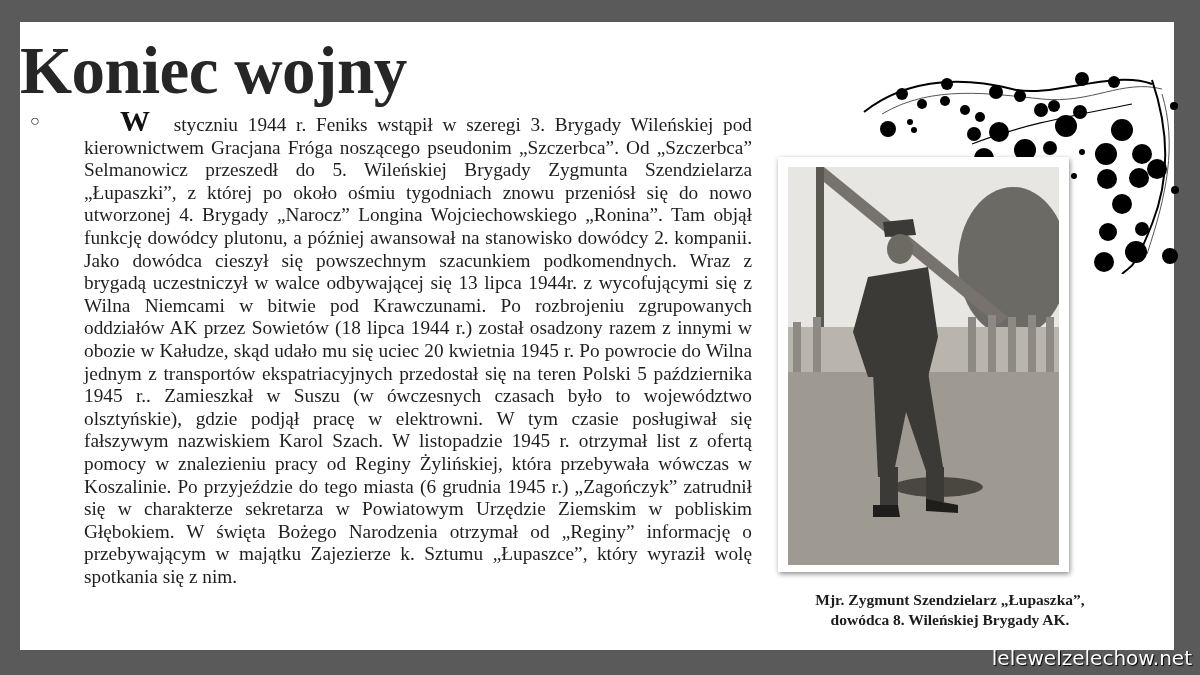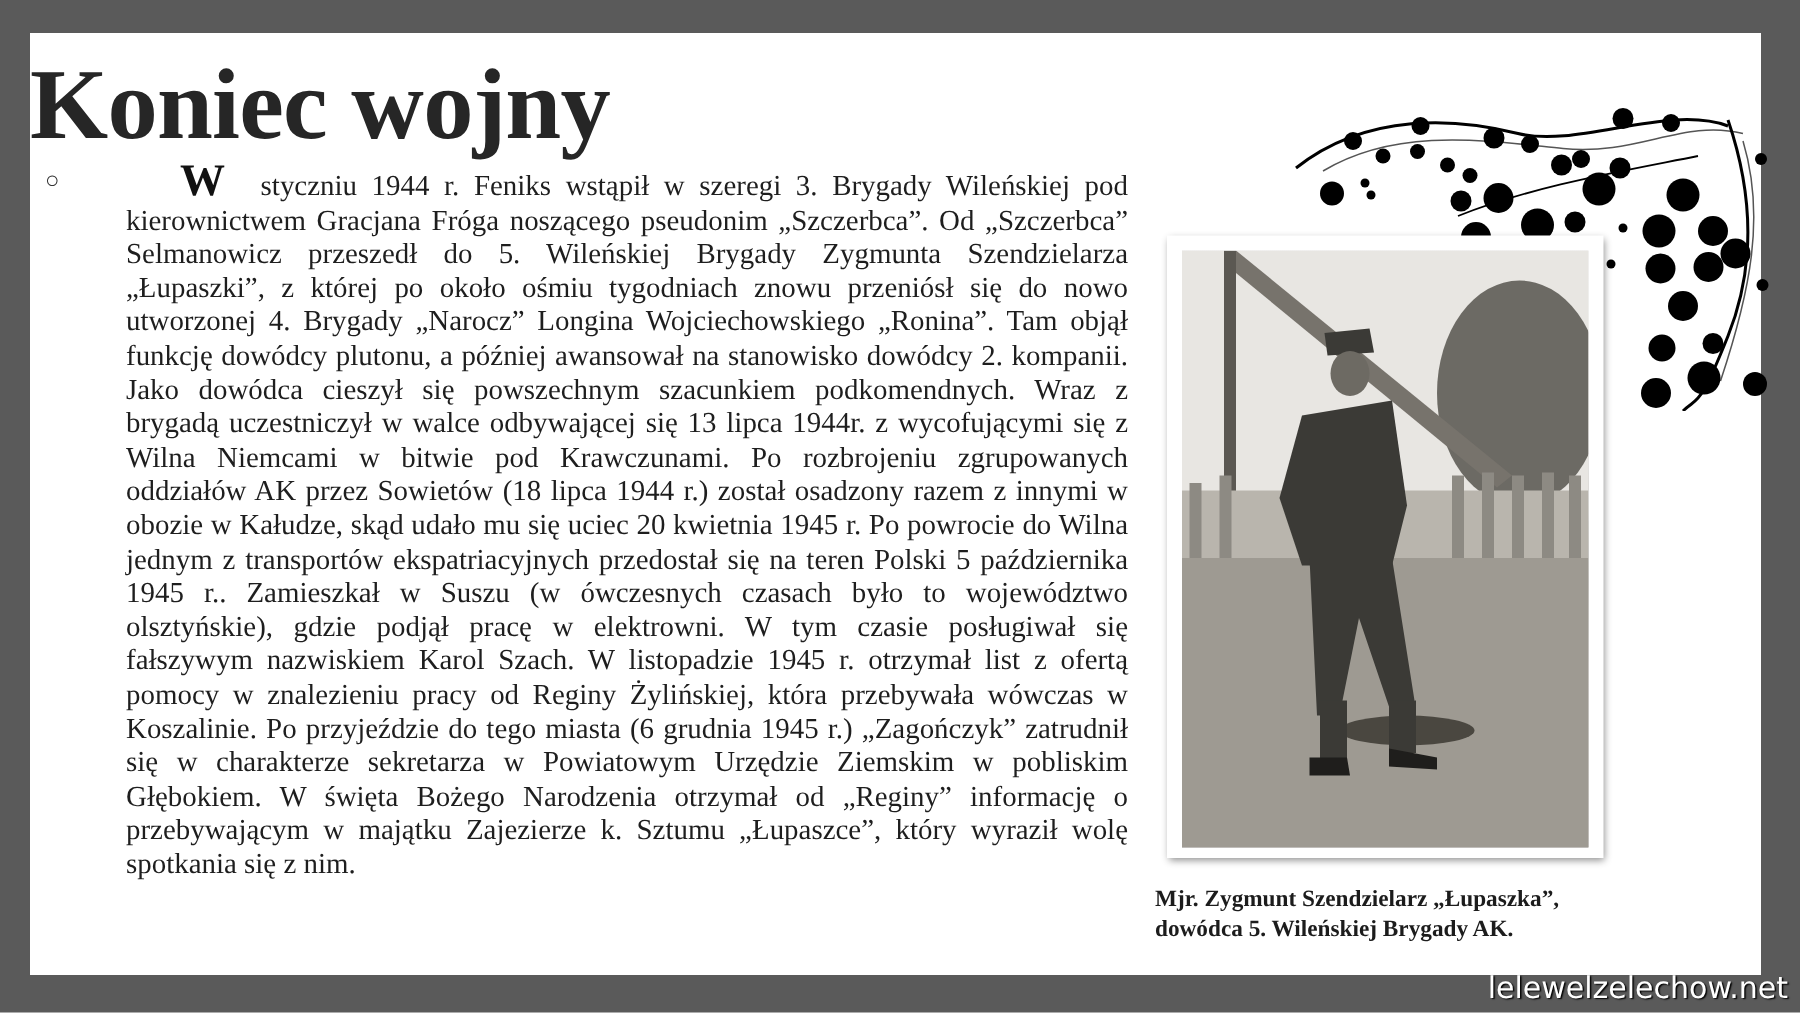--- a/index.html
+++ b/index.html
@@ -4,21 +4,21 @@
 <style>
   html, body { margin:0; padding:0; }
   body { width:1200px; height:675px; background:#5a5a5a; position:relative; overflow:hidden; font-family:"Liberation Serif", serif; }
   .slide { position:absolute; left:20px; top:22px; width:1154px; height:628px; background:#ffffff; }
   .title { position:absolute; left:0; width:780px; top:10px; text-align:left; font-size:67px; font-weight:bold; color:#262626; letter-spacing:-0.5px;font-family:Liberation Serif, serif; }
   .bullet { position:absolute; left:10px; top:90px; font-size:16px; color:#333; }
   .body-text { position:absolute; left:28px; top:88px; width:668px; font-size:19.3px; line-height:22.6px; color:#1e1e1e; text-align:justify;margin-left:36px; }
   .dropcap { font-weight:bold; font-size:30px; margin-left:36px; margin-right:14px; color:#111; }
   .photo-frame { position:absolute; left:758px; top:135px; width:291px; height:415px; background:#fff; box-shadow:1px 2px 5px rgba(0,0,0,0.45); }
   .photo { position:absolute; left:10px; top:10px; width:271px; height:398px; background:linear-gradient(180deg,#e6e4e0 0%,#dcdad5 30%,#a8a59e 45%,#8c8983 55%,#9a968f 70%,#8a867f 100%); overflow:hidden; }
-  .caption { position:absolute; left:750px; top:568px; width:360px; font-size:15.5px; line-height:20px; font-weight:bold; color:#1c1c1c; }
+  .caption { position:absolute; left:750px; top:568px; width:360px; font-size:15.5px; line-height:20px; font-weight:bold; color:#1c1c1c;text-align:center; }
   .watermark { position:absolute; right:8px; bottom:5px; font-family:"DejaVu Sans", sans-serif; font-size:20px; color:#ffffff; text-shadow:1px 1px 1px #000; }
   .ornament { position:absolute; left:832px; top:22px; width:340px; height:230px; }
 </style>
 </head>
 <body>
 
 <div class="slide">
   <div class="title">Koniec wojny</div>
 
   <div class="bullet">○</div>
@@ -104,17 +104,17 @@
           <rect x="138" y="300" width="18" height="35"></rect>
           <path d="M85 338 L 110 338 L 112 350 L 85 350 Z" fill="#1f1e1c"></path>
           <path d="M138 332 L 170 338 L 170 346 L 138 344 Z" fill="#1f1e1c"></path>
         </g>
       </svg>
     </div>
   </div>
 
   <div class="caption">
     <div>Mjr. Zygmunt Szendzielarz „Łupaszka”,</div>
-    <div>dowódca 5. Wileńskiej Brygady AK.</div>
+    <div>dowódca 8. Wileńskiej Brygady AK.</div>
   </div>
 </div>
 
 <div class="watermark">lelewelzelechow.net</div>
 
 </body></html>

